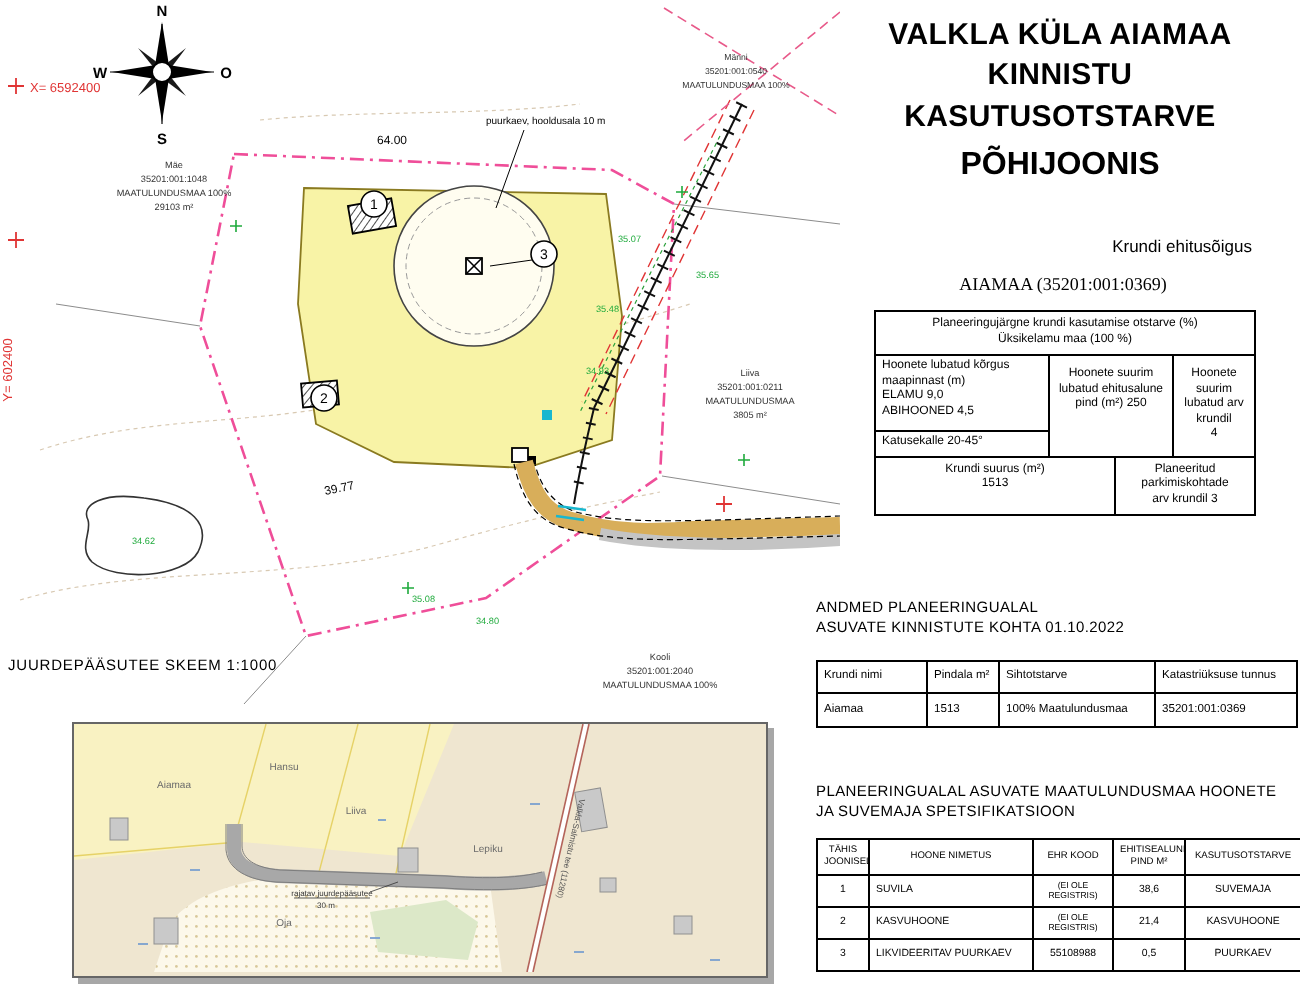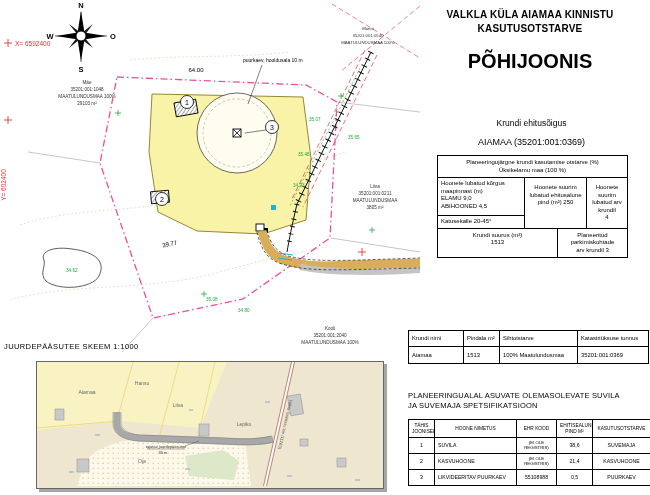--- a/index.html
+++ b/index.html
@@ -1,24 +1,24 @@
 <!DOCTYPE html>
 <html><head>
 <meta charset="utf-8">
 <style>
   html,body{margin:0;padding:0;background:#fff;}
   #stage{position:relative;width:650px;height:495px;background:#fff;overflow:hidden;
          font-family:"Liberation Sans",sans-serif;color:#000;}
   .abs{position:absolute;}
   
   .title-block{left:410px;top:8px;width:240px;text-align:center;line-height:1.35;}
-  .title-l1,.title-l2{font-size:10px;font-weight:700;letter-spacing:.2px;}
-  .title-l3{font-size:20px;font-weight:700;margin-top:13px;}
-  .eh-head{left:437px;top:118px;width:189px;text-align:center;font-size:8.5px;}
-  .eh-sub{left:437px;top:137px;width:189px;text-align:center;font-size:9px;}
+  .title-l1,.title-l2{font-size:15px;font-weight:700;letter-spacing:.2px;}
+  .title-l3{font-size:16px;font-weight:700;margin-top:3px;}
+  .eh-head{left:437px;top:118px;width:189px;text-align:right;font-size:8.5px;}
+  .eh-sub{left:437px;top:137px;width:189px;text-align:center;font-size:9px;font-family:Liberation Serif, serif;}
   .eh{left:437px;top:155px;width:189px;border:1px solid #000;font-size:6px;line-height:1.25;
       background:#fff;}
   .eh .r1{border-bottom:1px solid #000;text-align:center;padding:3px 2px;}
   .eh .mid{display:flex;}
   .eh .c1{width:86px;border-right:1px solid #000;display:flex;flex-direction:column;}
   .eh .c1a{padding:2px 3px;flex:1;}
   .eh .c1b{border-top:1px solid #000;padding:2px 3px;}
   .eh .c2{width:57px;border-right:1px solid #000;text-align:center;padding:6px 2px;}
   .eh .c3{flex:1;text-align:center;padding:6px 2px;}
   .eh .r4{display:flex;border-top:1px solid #000;}
@@ -28,21 +28,21 @@
   table.dt{border-collapse:collapse;table-layout:fixed;background:#fff;}
   table.dt th,table.dt td{border:1px solid #000;font-weight:400;padding:1px 3px;
       font-size:5.8px;line-height:1.15;overflow:hidden;}
   #andmed-table{left:408px;top:330px;width:240px;}
   #andmed-table th{text-align:left;height:13px;}
   #andmed-table td{height:14px;text-align:left;}
   #spets-table{left:408px;top:419px;width:242px;}
   #spets-table th{font-size:4.8px;text-align:center;height:15px;}
   #spets-table td{font-size:5.2px;text-align:center;height:13px;}
   #spets-table td.ln{text-align:left;}
-  .skeem-title{left:4px;top:342px;font-size:7.5px;letter-spacing:.4px;}
+  .skeem-title{left:4px;top:328px;font-size:7.5px;letter-spacing:.4px;}
   .inset-wrap{left:36px;top:361px;width:346px;height:126px;
       box-shadow:3px 3px 0 rgba(120,120,120,.65);border:1px solid #666;background:#efe6d0;}
   svg text{font-family:"Liberation Sans",sans-serif;}
 </style>
 </head>
 <body>
 
 <div id="stage">
 
   <svg class="abs" style="left:0;top:0" width="420" height="360" viewBox="0 0 420 360">
@@ -233,20 +233,24 @@
         <div>Krundi suurus (m²)</div>
         <div>1513</div>
       </div>
       <div class="d2">
         <div>Planeeritud parkimiskohtade</div>
         <div>arv krundil    3</div>
       </div>
     </div>
   </div>
 
+  <div class="abs sect-title" style="left:408px;top:299px">
+    <div>ANDMED PLANEERINGUALAL</div>
+    <div>ASUVATE KINNISTUTE KOHTA 01.10.2022</div>
+  </div>
   <table class="dt abs" id="andmed-table">
     <colgroup>
         <col style="width:55px">
         <col style="width:36px">
         <col style="width:78px">
         <col style="width:71px">
       </colgroup>
     <tbody>
         <tr>
       <th>Krundi nimi</th>
@@ -257,21 +261,21 @@
     <tr>
       <td>Aiamaa</td>
       <td>1513</td>
       <td>100% Maatulundusmaa</td>
       <td>35201:001:0369</td>
     </tr>
   </tbody>
     </table>
 
   <div class="abs sect-title" style="left:408px;top:391px">
-    <div>PLANEERINGUALAL ASUVATE  OLEMASOLEVATE SUVILA</div>
+    <div>PLANEERINGUALAL ASUVATE  MAATULUNDUSMAA HOONETE</div>
     <div>JA SUVEMAJA SPETSIFIKATSIOON</div>
   </div>
   <table class="dt abs" id="spets-table">
     <colgroup>
         <col style="width:26px">
         <col style="width:82px">
         <col style="width:40px">
         <col style="width:36px">
         <col style="width:58px">
       </colgroup>

